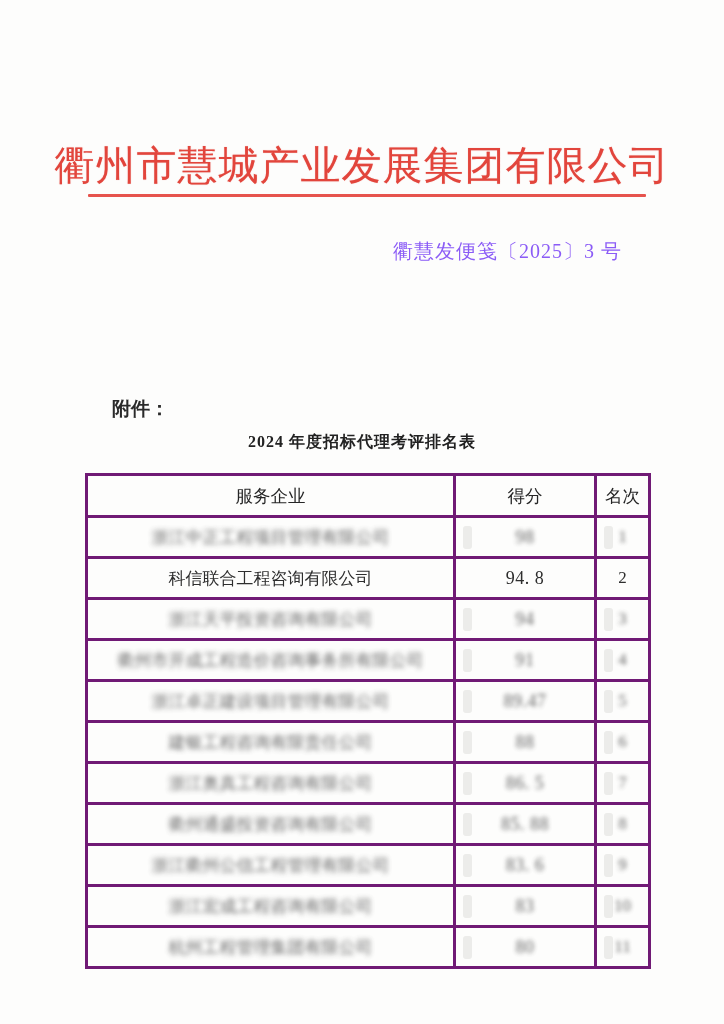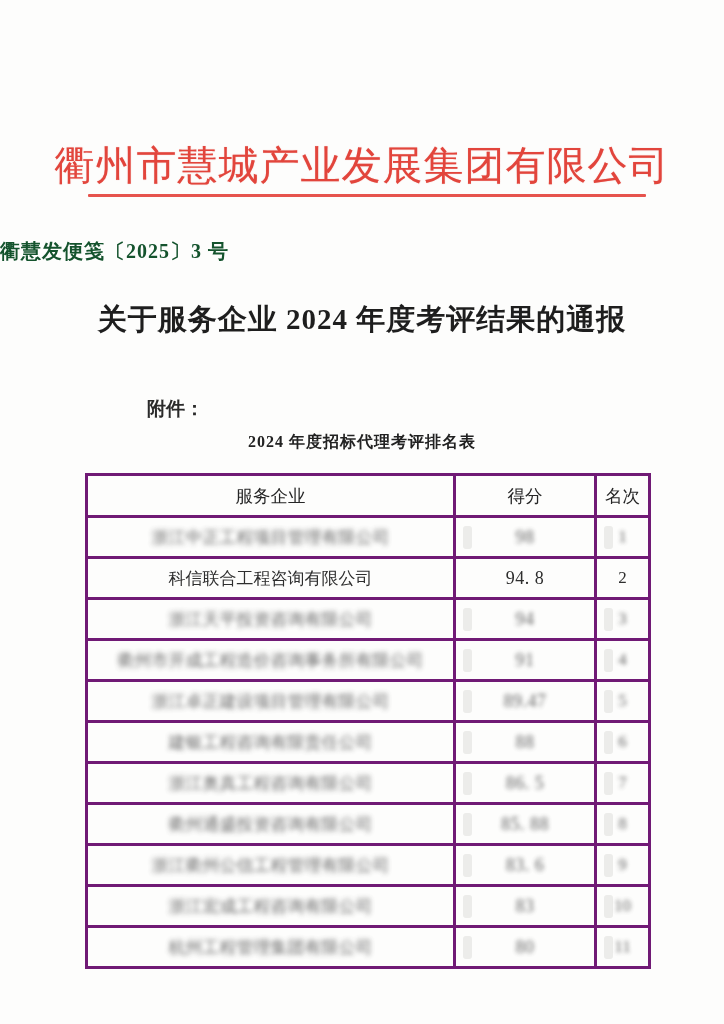--- a/index.html
+++ b/index.html
@@ -25,35 +25,34 @@
     white-space:nowrap;
   }
   .red-divider{
     position:absolute;top:194px;left:88px;
     width:558px;height:3px;
     background:var(--divider,#e6534d);
     border-radius:1px;
   }
   .doc-number{
     position:absolute;top:238px;left:0;width:622px;
-    text-align:left;
-    font-size:20px;color:#14532d;
+    text-align:right;
+    font-size:20px;color:#8b5cf6;
     letter-spacing:1px;
-    font-weight:bold;
   }
   .notice-title{
     position:absolute;top:300px;left:0;width:724px;
     text-align:center;
     font-size:29px;font-weight:bold;color:#1e1e1e;
     letter-spacing:1px;
     white-space:nowrap;
   }
   .attachment-label{
     position:absolute;top:396px;left:112px;
-    font-size:19px;font-weight:bold;color:#2a2a2a;margin-left:35px;
+    font-size:19px;font-weight:bold;color:#2a2a2a;
   }
   .table-title{
     position:absolute;top:432px;left:0;width:724px;
     text-align:center;
     font-size:16px;font-weight:bold;color:#222;
     letter-spacing:1px;
   }
   table.ranking{
     position:absolute;top:473px;left:85px;
     width:563px;
@@ -91,21 +90,20 @@
 <body>
 
 <div class="page">
 
   <div class="letterhead">衢州市慧城产业发展集团有限公司</div>
 
   <div class="red-divider"></div>
 
   <div class="doc-number">衢慧发便笺〔2025〕3 号</div>
 
-  <div class="notice-title">关于服务企业 2024 年度考评结果的通报</div>
 
   <div class="attachment-label">附件：</div>
 
   <div class="table-title">2024 年度招标代理考评排名表</div>
 
   <table class="ranking">
     <colgroup>
       <col class="c-company">
         <col class="c-score">
         <col class="c-rank">

